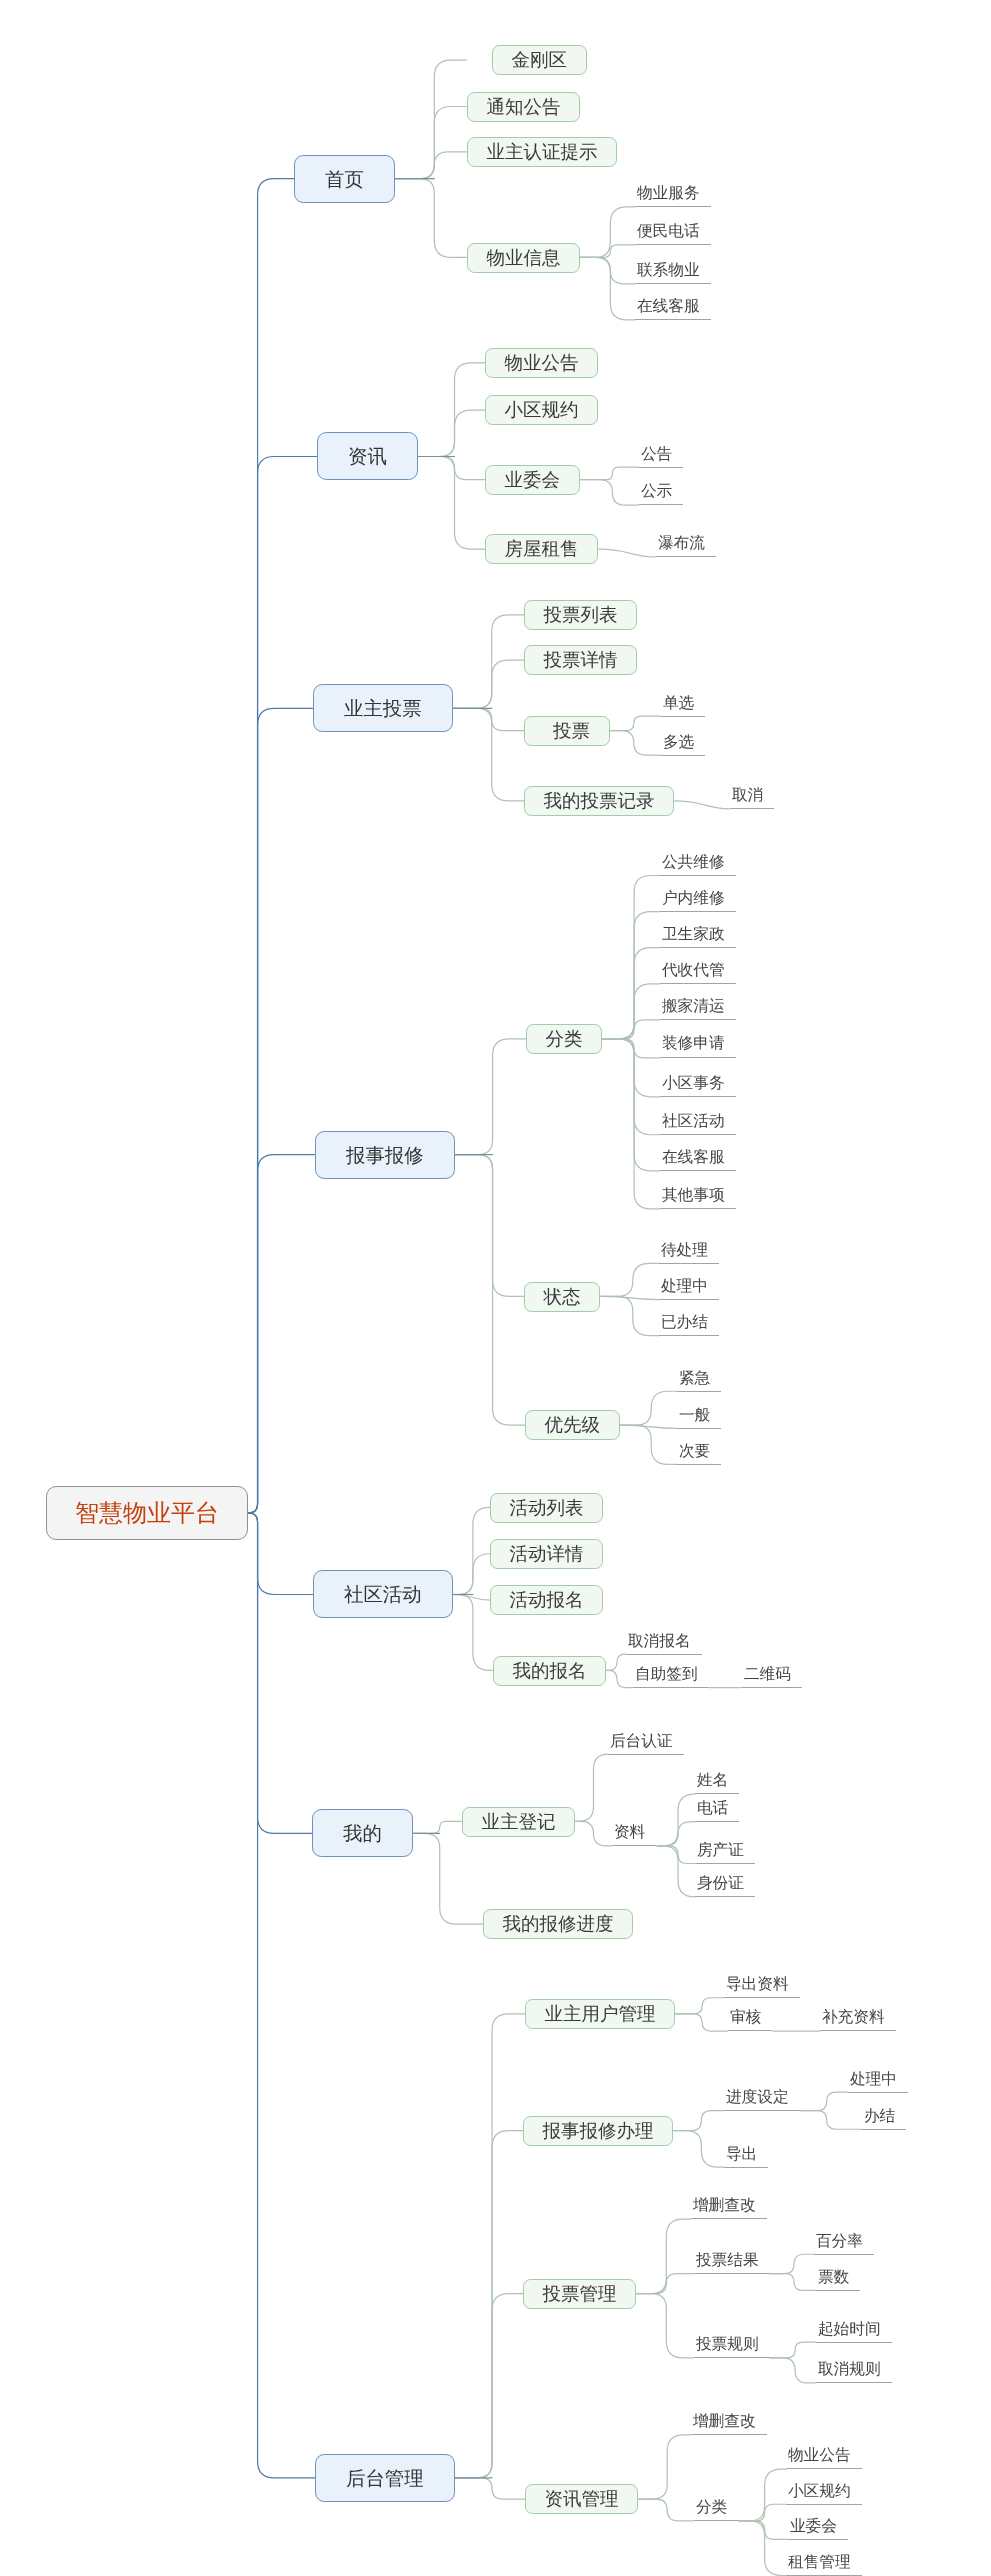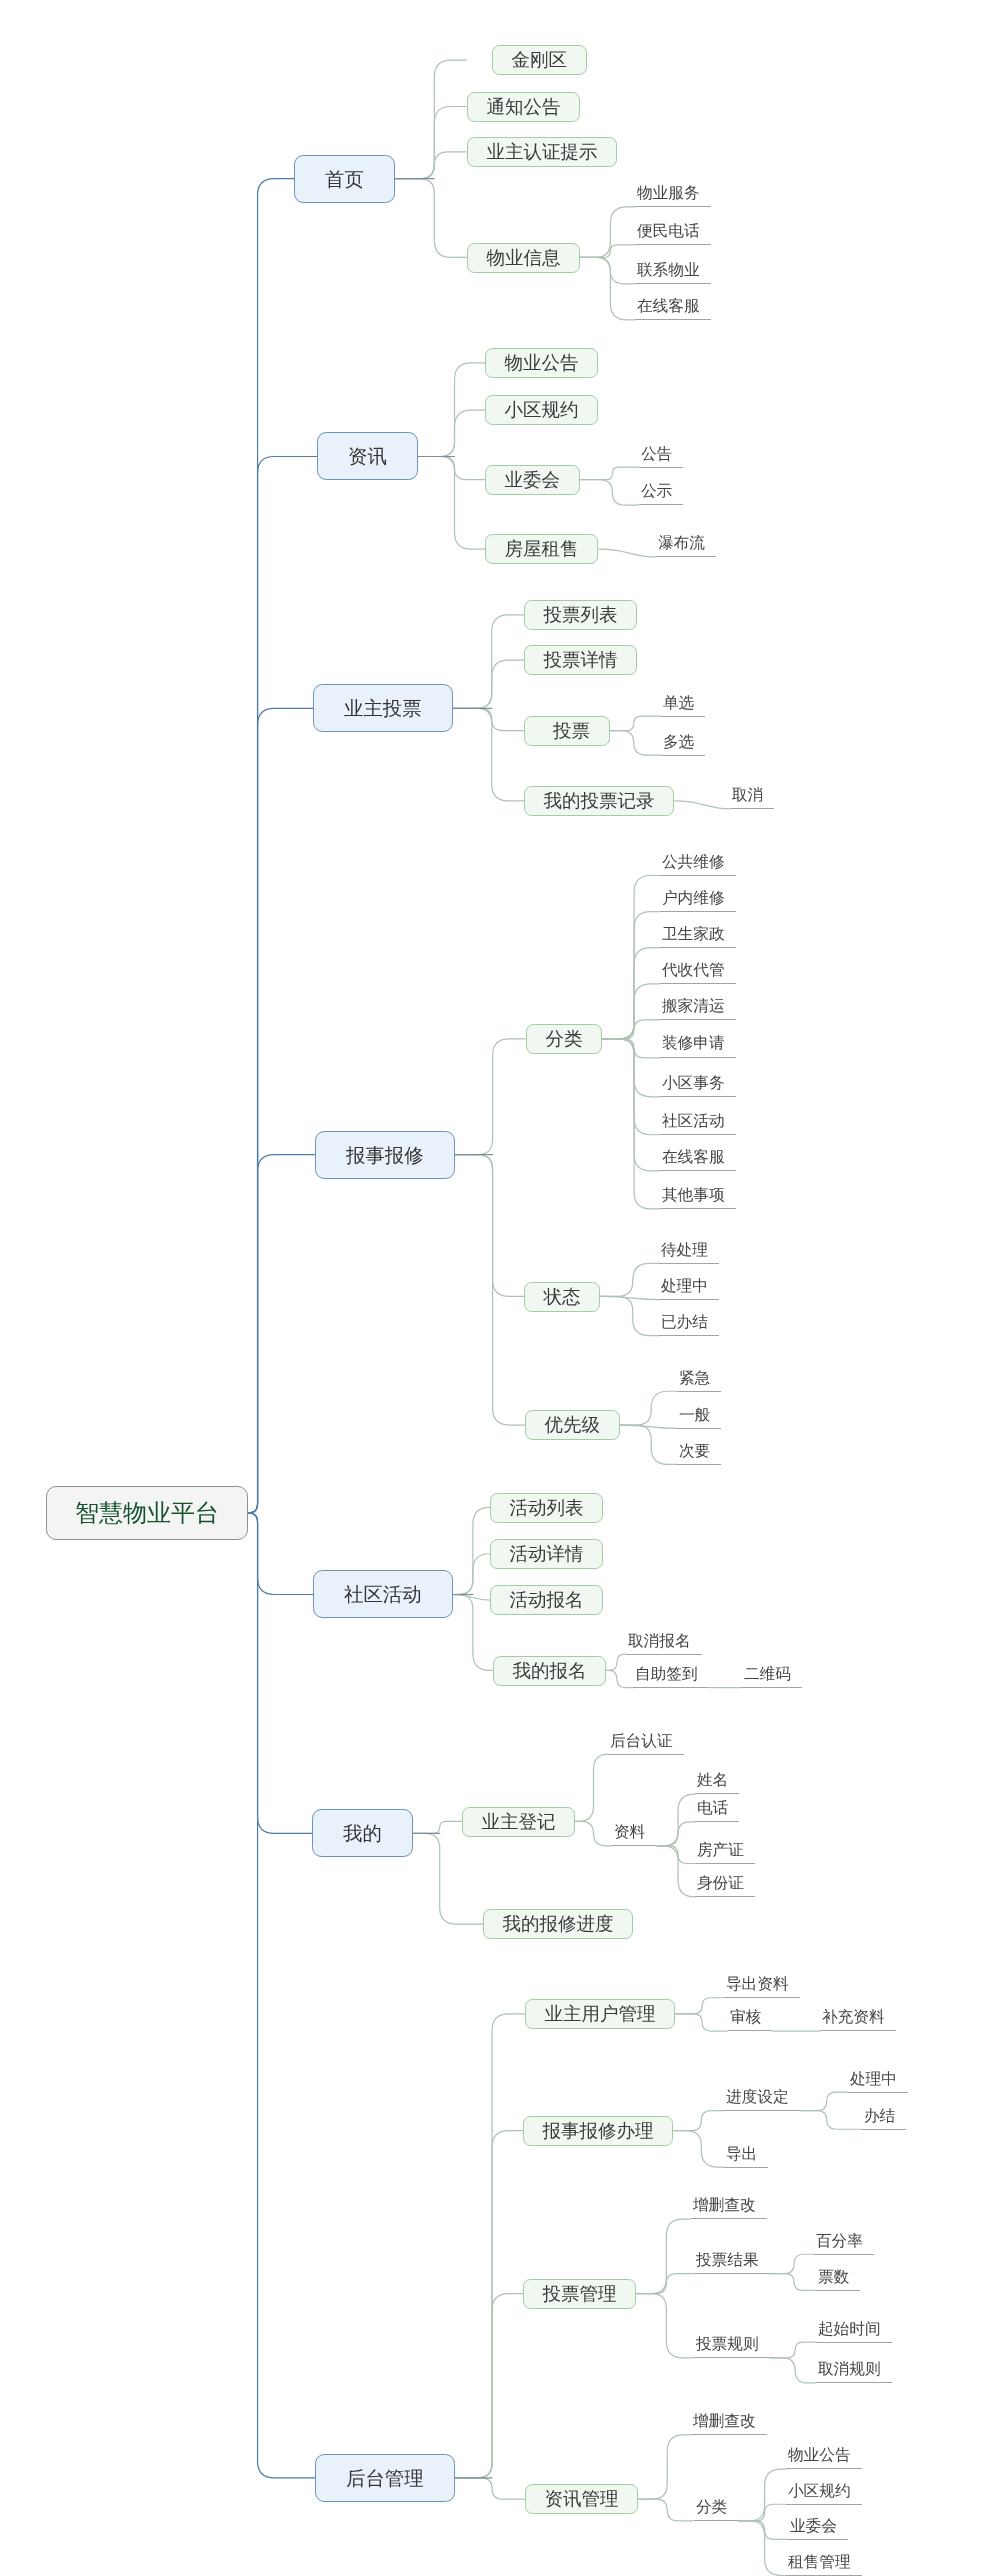--- a/index.html
+++ b/index.html
@@ -25,21 +25,21 @@
     text-align: center;
   }
   .node.root {
     border: 1.4px solid var(--root-border, #8f8f8f);
     background: var(--root-fill, #f4f4f4);
     border-radius: 10.2px;
     height: 54px;
     line-height: 51px;
     padding: 0 28px;
     font-size: 24px;
-    color: #14532d;
+    color: #c2410c;
   }
   .node.branch {
     border: 0.9px solid var(--branch-border, #6e92ba);
     background: var(--branch-fill, #e9f1fa);
     border-radius: 9.3px;
     height: 48px;
     line-height: 46px;
     padding: 0 30px;
     font-size: 19.4px;
   }

